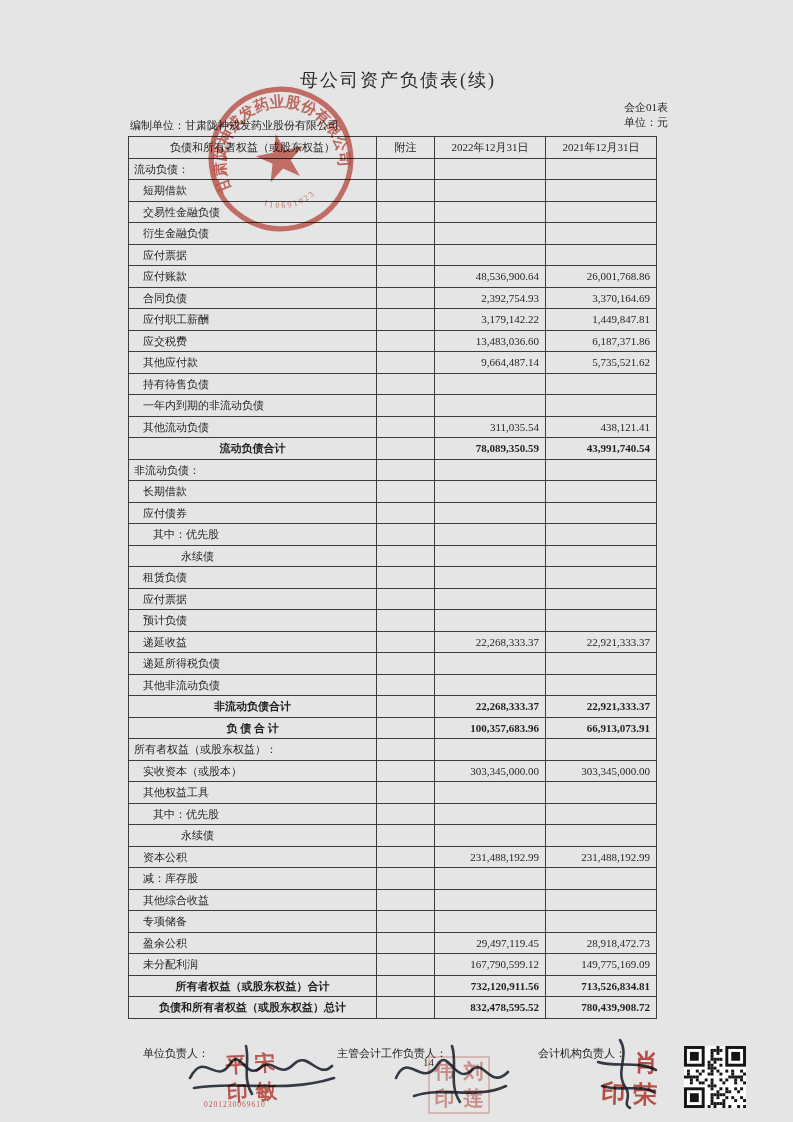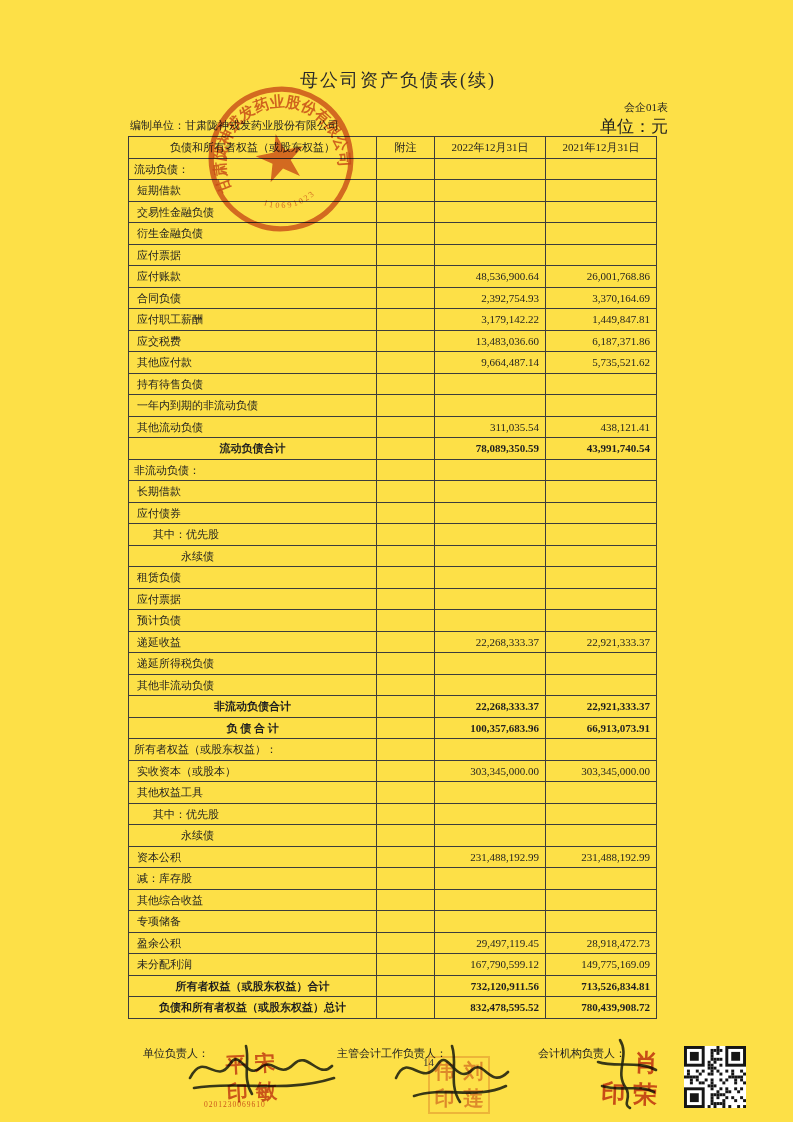--- a/index.html
+++ b/index.html
@@ -1,39 +1,39 @@
 <!DOCTYPE html>
 <html><head>
 <meta charset="utf-8">
 <style>
   html,body{margin:0;padding:0;background:#ffffff;}
   .page{
     position:relative;width:793px;height:1122px;margin:0 auto;
-    background:#fde047;overflow:hidden;
+    background:#e5e5e5;overflow:hidden;
     font-family:"Liberation Serif","DejaVu Serif",serif;color:#1f1f1f;
   }
   .page-title{position:absolute;top:68px;left:128px;width:540px;text-align:center;
     font-size:18px;letter-spacing:2px;color:#2a2a2a;}
   .form-code{position:absolute;top:100px;left:128px;width:540px;text-align:right;font-size:11px;}
-  .unit-label{position:absolute;top:115px;left:128px;width:540px;text-align:right;font-size:17px;}
+  .unit-label{position:absolute;top:115px;left:128px;width:540px;text-align:right;font-size:11px;}
   .prepared-by{position:absolute;top:118px;left:130px;font-size:11px;}
 
   .table-wrap{position:absolute;top:136px;left:128px;}
   table.balance{border-collapse:collapse;table-layout:fixed;width:480px;}
   table.balance th,table.balance td{
     border:1px solid #3c3c3c;height:20.5px;line-height:20.5px;
     padding:0 6px;overflow:hidden;white-space:nowrap;font-size:11px;
   }
   table.balance th{font-weight:normal;text-align:center;}
   .col-item{width:248px;}  .col-note{width:58px;}  .col-num{width:111px;}
   td.c-item{text-align:left;}
   td.c-note{text-align:center;}
   td.c-num{text-align:right;font-size:10.5px;}
   tr.row-section td.c-item{padding-left:5px;}
-  tr.row-item td.c-item{padding-left:8px;}
+  tr.row-item td.c-item{padding-left:14px;}
   tr.row-sub1 td.c-item{padding-left:24px;}
   tr.row-sub2 td.c-item{padding-left:52px;}
   tr.row-total td.c-item{text-align:center;font-weight:600;}
   tr.row-total td.c-num{font-weight:600;}
 
   .footer-label{position:absolute;font-size:11px;color:#222;}
   .lbl-unit{top:1046px;left:143px;}
   .lbl-chief{top:1046px;left:337px;}
   .lbl-dept{top:1046px;left:538px;}
   .page-number{position:absolute;top:1056px;left:423px;font-size:11px;color:#333;}

